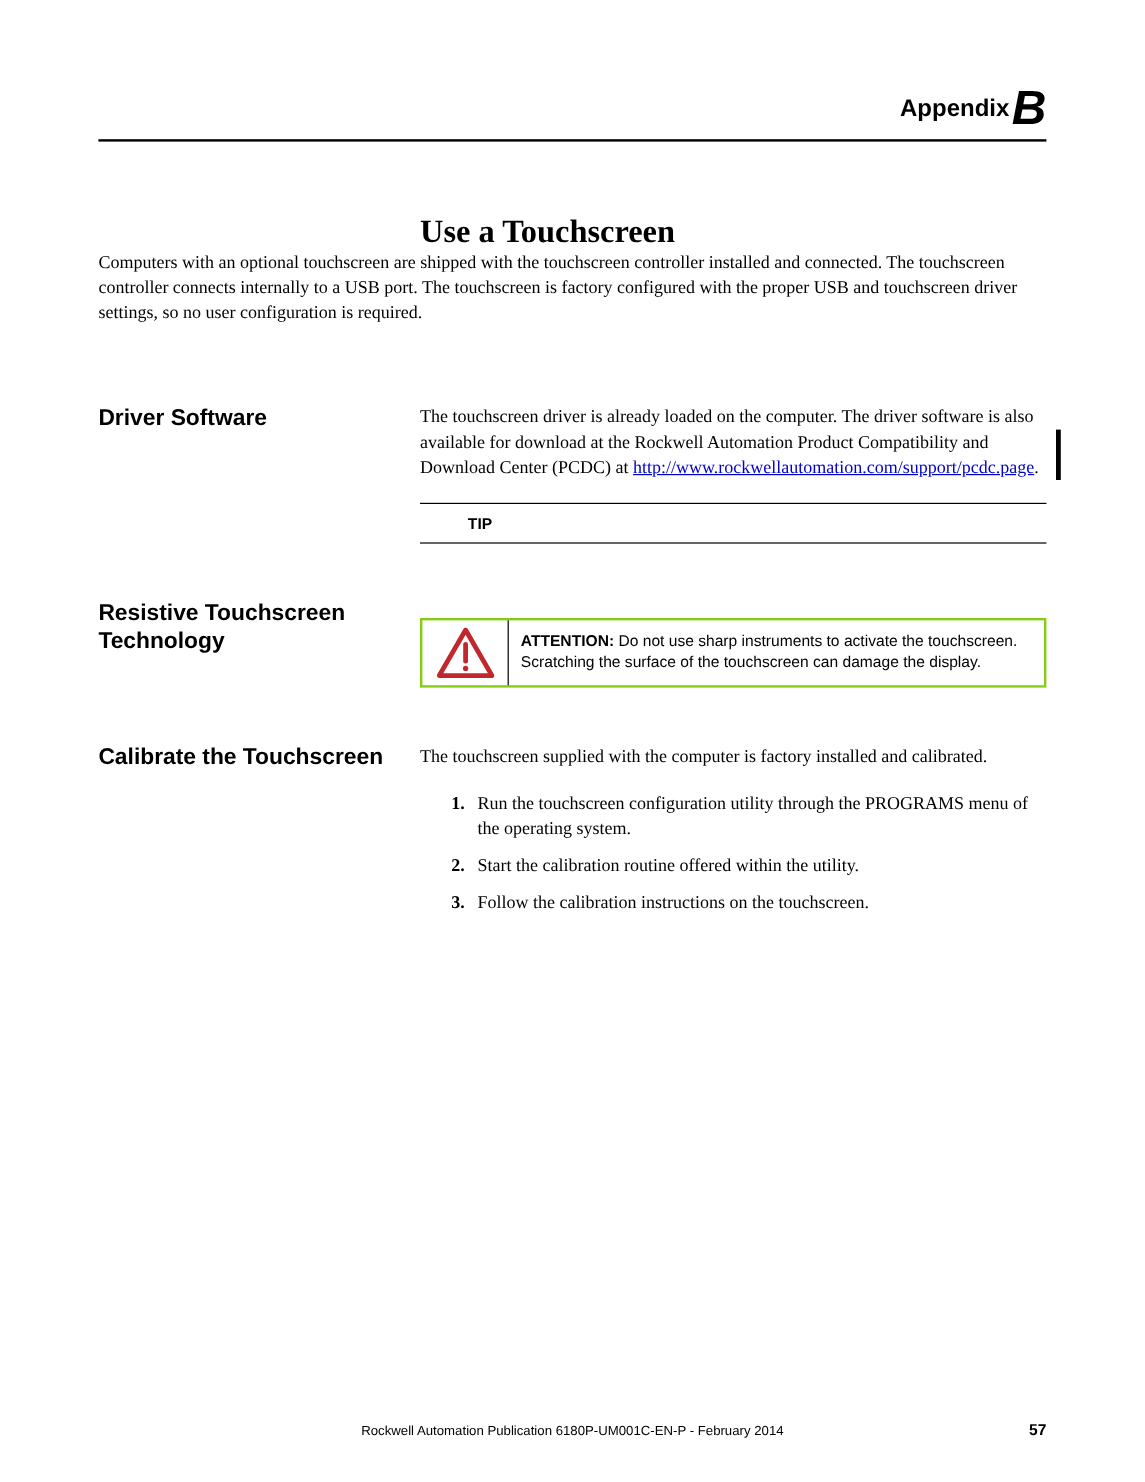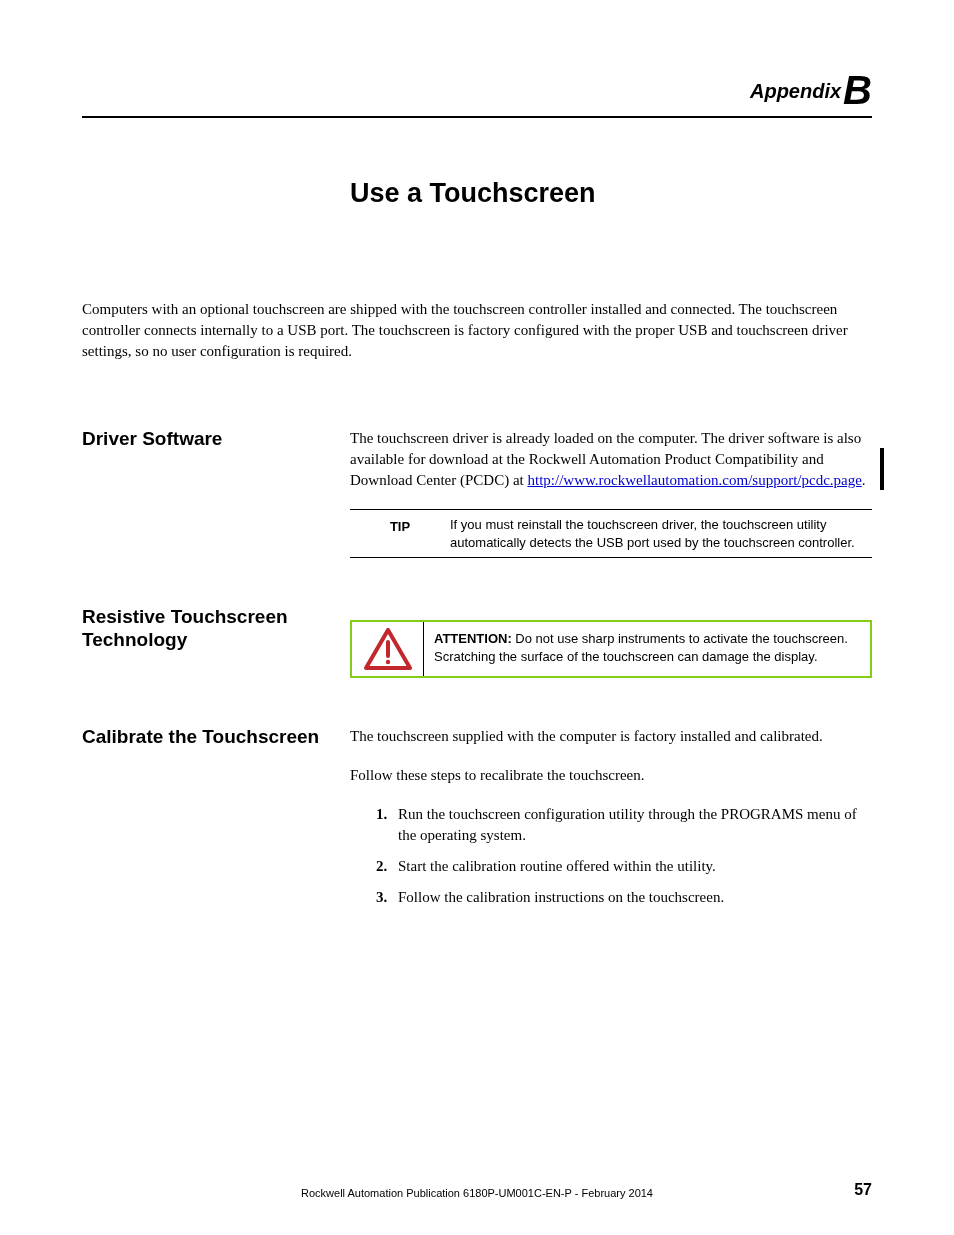--- a/index.html
+++ b/index.html
@@ -14,36 +14,34 @@
   }
   .appendix-header {
     text-align: right;
     font-family: Arial, Helvetica, sans-serif;
     font-weight: bold;
     padding-bottom: 6px;
     border-bottom: 2px solid #000;
     margin-bottom: 60px;
   }
   .appendix-word {
-    font-style: italic;
     font-size: 20px;
     vertical-align: 6px;
     margin-right: 2px;
   }
   .appendix-letter {
     font-size: 40px;
     font-style: italic;
     line-height: 1;
   }
   .chapter-title {
-    font-family: Liberation Sans, sans-serif;
+    font-family: Liberation Serif, serif;
     font-weight: bold;
     font-size: 27px;
     margin-left: 268px;
-    margin-bottom: 90px;
   }
   .section {
     display: flex;
     margin-bottom: 48px;
     position: relative;
   }
   .section-heading {
     font-family: Arial, Helvetica, sans-serif;
     font-weight: bold;
     font-size: 19px;
@@ -132,21 +130,21 @@
     right: 82px;
     font-family: Arial, Helvetica, sans-serif;
     font-size: 11px;
     text-align: center;
   }
   .page-num {
     position: absolute;
     right: 0;
     bottom: 0;
     font-weight: bold;
-    font-size: 16px;
+    font-size: 13px;
   }
 </style>
 </head>
 <body>
 
 <div class="appendix-header">
   <span class="appendix-word">Appendix</span><span class="appendix-letter">B</span>
 </div>
 
 <h1 class="chapter-title">Use a Touchscreen</h1>
@@ -157,21 +155,20 @@
   </div>
 </div>
 
 <div class="section">
   <div class="change-bar"></div>
   <div class="section-heading">Driver Software</div>
   <div class="section-body">
     <p><span>The touchscreen driver is already loaded on the computer. The driver software is also available for download at the Rockwell Automation Product Compatibility and Download Center (PCDC) at </span><a class="link">http://www.rockwellautomation.com/support/pcdc.page</a><span>.</span></p>
     <div class="tip-row">
       <div class="tip-label">TIP</div>
-      <div class="tip-text">If you must reinstall the touchscreen driver, the touchscreen utility automatically detects the USB port used by the touchscreen controller.</div>
     </div>
   </div>
 </div>
 
 <div class="section">
   <div class="section-heading">Resistive Touchscreen Technology</div>
   <div class="section-body">
     <div class="attention-box">
       <div class="attention-icon-cell">
         <svg width="48" height="42" viewBox="0 0 48 42">
@@ -184,21 +181,20 @@
         <span class="attention-label">ATTENTION:</span><span> Do not use sharp instruments to activate the touchscreen. Scratching the surface of the touchscreen can damage the display.</span>
       </div>
     </div>
   </div>
 </div>
 
 <div class="section">
   <div class="section-heading">Calibrate the Touchscreen</div>
   <div class="section-body">
     <p>The touchscreen supplied with the computer is factory installed and calibrated.</p>
-    <p>Follow these steps to recalibrate the touchscreen.</p>
     <ol class="steps">
       <li>Run the touchscreen configuration utility through the PROGRAMS menu of the operating system.</li>
       <li>Start the calibration routine offered within the utility.</li>
       <li>Follow the calibration instructions on the touchscreen.</li>
     </ol>
   </div>
 </div>
 
 <div class="footer">
   <span>Rockwell Automation Publication 6180P-UM001C-EN-P - February 2014</span>

